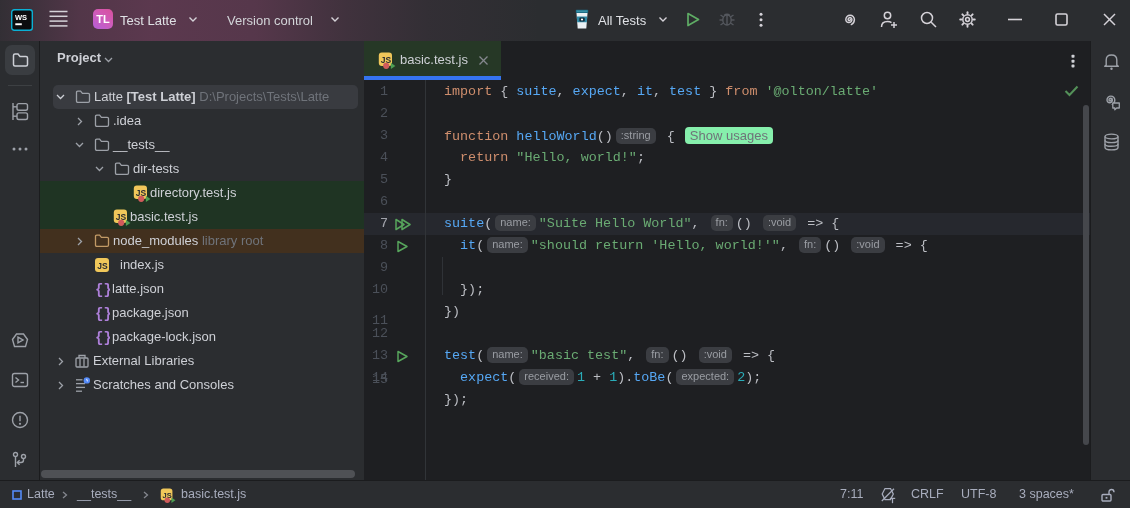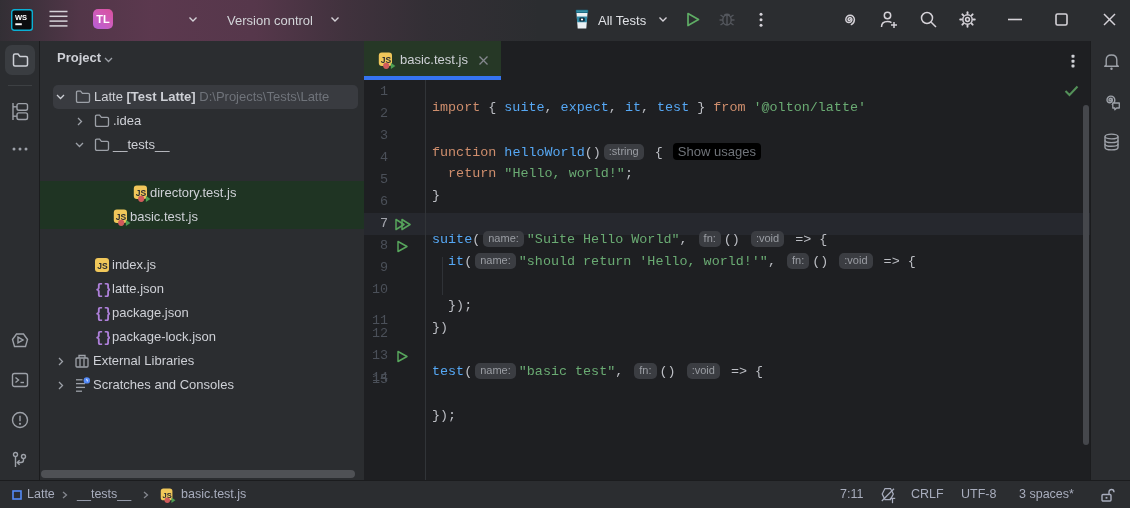--- a/index.html
+++ b/index.html
@@ -18,26 +18,26 @@
   
   #project { left:40px; top:41px; width:324px; height:439px; background:#2b2d30; overflow:hidden; }
   .trow { position:absolute; left:0; width:324px; height:24px; line-height:24px; color:#ced0d6; font-size:13px; white-space:nowrap; }
   .trow .ic { position:absolute; top:4px; }
   .trow .ch { position:absolute; top:4px; }
   .graytx { color:#6f737a; }
   
   #editor { left:364px; top:41px; width:726px; height:439px; background:#1e1f22; overflow:hidden; }
   #tab { position:absolute; left:0; top:0; width:137px; height:39px; background:#263826; }
   #tabline { position:absolute; left:0; top:35px; width:137px; height:4px; background:#3574f0; }
-  .code { position:absolute; left:68px; font-family:"Liberation Mono", monospace; font-size:13.4px; line-height:22px; height:22px; white-space:pre; color:#bcbec4;margin-top:16px; }
+  .code { position:absolute; left:80px; font-family:"Liberation Mono", monospace; font-size:13.4px; line-height:22px; height:22px; white-space:pre; color:#bcbec4; }
   .lnum { position:absolute; left:0px; width:24px; text-align:right; font-family:"Liberation Mono", monospace; font-size:13.4px; line-height:22px; height:22px; color:#4b5059; }
   .k { color:#cf8e6d; } .f { color:#56a8f5; } .s { color:#6aab73; } .n { color:#2aacb8; }
   .chip { display:inline-block; background:#3b3d42; color:#9a9da3; font-family:"Liberation Sans", sans-serif;
      font-size:11px; line-height:15px; height:16px; border-radius:5px; padding:0 5px; margin:0 3px; vertical-align:1px; }
-  .hint { color:#6f7379; font-family:"Liberation Sans", sans-serif; font-size:13px; background:#000000; border-radius:4px; padding:1px 5px; margin-left:10px; }
+  .hint { color:#6f7379; font-family:"Liberation Sans", sans-serif; font-size:13px; background:#86efac; border-radius:4px; padding:1px 5px; margin-left:10px; }
   #curline { position:absolute; left:0; top:172px; width:726px; height:22px; background:#26282e; }
   #gutline { position:absolute; left:61px; top:39px; width:1px; height:400px; background:#313438; }
   #scrollthumb { position:absolute; left:719px; top:64px; width:6px; height:340px; background:#45474c; border-radius:3px; }
   
   #rightstrip { left:1090px; top:41px; width:40px; height:439px; background:#2b2d30; border-left:1px solid #1b1c1e; }
   
   #status { left:0; top:480px; width:1130px; height:28px; background:#2b2d30; border-top:1px solid #1b1c1e;
      color:#a8adbd; font-size:12.5px; line-height:27px; }
   .srow { position:absolute; top:0; height:27px; line-height:27px; }
 </style>
@@ -57,20 +57,21 @@
       <line x1="0.5" y1="1.5" x2="18.5" y2="1.5"></line>
       <line x1="0.5" y1="6.3" x2="18.5" y2="6.3"></line>
       <line x1="0.5" y1="11.1" x2="18.5" y2="11.1"></line>
       <line x1="0.5" y1="15.9" x2="18.5" y2="15.9"></line>
     </g>
   </svg>
 
   <div class="abs" style="left:93px;top:9px;width:20px;height:20px;border-radius:5px;
      background:linear-gradient(35deg,#b45fd8 0%,#cf5cbb 50%,#d9509c 100%);
      color:#fff;font-size:11px;font-weight:bold;text-align:center;line-height:20px;">TL</div>
+  <div class="abs tbtext" style="left:120px;top:0">Test Latte</div>
   <svg class="abs" style="left:188px;top:16px" width="10" height="7" viewBox="0 0 10 7">
     <polyline points="1.5,1.5 5,5 8.5,1.5" fill="none" stroke="#d5d2d8" stroke-width="1.4"></polyline>
   </svg>
   <div class="abs tbtext" style="left:227px;top:0;color:#d2d4d8">Version control</div>
   <svg class="abs" style="left:330px;top:16px" width="10" height="7" viewBox="0 0 10 7">
     <polyline points="1.5,1.5 5,5 8.5,1.5" fill="none" stroke="#d5d2d8" stroke-width="1.4"></polyline>
   </svg>
 
   <svg class="abs" style="left:575px;top:9px" width="14" height="20" viewBox="0 0 14 20">
     <path d="M1.5 4 L12.5 4 L11.3 19.5 L2.7 19.5 Z" fill="#ebf1f4"></path>
@@ -249,44 +250,62 @@
   </div>
   <div class="trow" style="top:92px">
     <svg class="ch" style="left:35px;top:9px" width="9" height="6" viewBox="0 0 9 6">
         <polyline points="1,1 4.5,4.5 8,1" fill="none" stroke="#9da1a8" stroke-width="1.3"></polyline>
       </svg>
     <svg class="ic" style="left:54px" width="16" height="16" viewBox="0 0 16 16">
         <path d="M1.5 3.5 Q1.5 2.2 2.8 2.2 L5.6 2.2 L7.4 4.3 L13.2 4.3 Q14.5 4.3 14.5 5.6 L14.5 12 Q14.5 13.3 13.2 13.3 L2.8 13.3 Q1.5 13.3 1.5 12 Z" fill="none" stroke="#9da1a8" stroke-width="1.3"></path>
       </svg>
     <span style="position:absolute;left:73px">__tests__</span>
   </div>
+  <div class="trow" style="top:116px">
+    <svg class="ch" style="left:55px;top:9px" width="9" height="6" viewBox="0 0 9 6">
+        <polyline points="1,1 4.5,4.5 8,1" fill="none" stroke="#9da1a8" stroke-width="1.3"></polyline>
+      </svg>
+    <svg class="ic" style="left:74px" width="16" height="16" viewBox="0 0 16 16">
+        <path d="M1.5 3.5 Q1.5 2.2 2.8 2.2 L5.6 2.2 L7.4 4.3 L13.2 4.3 Q14.5 4.3 14.5 5.6 L14.5 12 Q14.5 13.3 13.2 13.3 L2.8 13.3 Q1.5 13.3 1.5 12 Z" fill="none" stroke="#9da1a8" stroke-width="1.3"></path>
+      </svg>
+    <span style="position:absolute;left:93px">dir-tests</span>
+  </div>
   <div class="trow" style="top:140px;background:#1f3423">
     <svg class="ic" style="left:93px" width="18" height="17" viewBox="0 0 18 17">
       <rect x="0.8" y="0.5" width="13.2" height="13.5" rx="3" fill="#f0c75a"></rect>
       <text x="2.8" y="11" font-size="8.5" font-weight="bold" font-family="Liberation Sans" fill="#2b2d30">JS</text>
       <circle cx="8.2" cy="13.8" r="3.1" fill="#d05b5b"></circle>
       <path d="M12.9 10.8 L17.4 13.9 L12.9 17 Z" fill="#4d9e53"></path>
     </svg>
     <span style="position:absolute;left:110px">directory.test.js</span>
   </div>
   <div class="trow" style="top:164px;background:#1f3423">
     <svg class="ic" style="left:73px" width="18" height="17" viewBox="0 0 18 17">
       <rect x="0.8" y="0.5" width="13.2" height="13.5" rx="3" fill="#f0c75a"></rect>
       <text x="2.8" y="11" font-size="8.5" font-weight="bold" font-family="Liberation Sans" fill="#2b2d30">JS</text>
       <circle cx="8.2" cy="13.8" r="3.1" fill="#d05b5b"></circle>
       <path d="M12.9 10.8 L17.4 13.9 L12.9 17 Z" fill="#4d9e53"></path>
     </svg>
     <span style="position:absolute;left:90px">basic.test.js</span>
   </div>
+  <div class="trow" style="top:188px;background:#42301e">
+    <svg class="ch" style="left:37px;top:8px" width="6" height="9" viewBox="0 0 6 9">
+        <polyline points="1,1 4.5,4.5 1,8" fill="none" stroke="#9da1a8" stroke-width="1.3"></polyline>
+      </svg>
+    <svg class="ic" style="left:54px" width="16" height="16" viewBox="0 0 16 16">
+        <path d="M1.5 3.5 Q1.5 2.2 2.8 2.2 L5.6 2.2 L7.4 4.3 L13.2 4.3 Q14.5 4.3 14.5 5.6 L14.5 12 Q14.5 13.3 13.2 13.3 L2.8 13.3 Q1.5 13.3 1.5 12 Z" fill="none" stroke="#c29a66" stroke-width="1.3"></path>
+      </svg>
+    <span style="position:absolute;left:73px">node_modules <span class="graytx">library root</span></span>
+  </div>
   <div class="trow" style="top:212px">
     <svg class="ic" style="left:54px" width="16" height="16" viewBox="0 0 16 16">
       <rect x="1" y="1" width="14" height="14" rx="3" fill="#f0c75a"></rect>
       <text x="3.2" y="11.5" font-size="8.5" font-weight="bold" font-family="Liberation Sans" fill="#2b2d30">JS</text>
     </svg>
-    <span style="position:absolute;left:72px">index.js</span>
+    <span style="position:absolute;left:80px">index.js</span>
   </div>
   <div class="trow" style="top:236px">
     <svg class="ic" style="left:54px" width="16" height="16">
         <text x="1" y="13" font-size="14" font-weight="bold" font-family="Liberation Mono" fill="#ad7fd8">{}</text>
       </svg>
     <span style="position:absolute;left:72px">latte.json</span>
   </div>
   <div class="trow" style="top:260px">
     <svg class="ic" style="left:54px" width="16" height="16">
         <text x="1" y="13" font-size="14" font-weight="bold" font-family="Liberation Mono" fill="#ad7fd8">{}</text>
@@ -382,20 +401,21 @@
 
   <div class="code" style="top:40px"><span class="k">import</span> { <span class="f">suite</span>, <span class="f">expect</span>, <span class="f">it</span>, <span class="f">test</span> } <span class="k">from</span> <span class="s">'@olton/latte'</span></div>
   <div class="code" style="top:84px"><span class="k">function</span> <span class="f">helloWorld</span>()<span class="chip">:string</span> {<span class="hint">Show usages</span></div>
   <div class="code" style="top:106px">  <span class="k">return</span> <span class="s">"Hello, world!"</span>;</div>
   <div class="code" style="top:128px">}</div>
   <div class="code" style="top:172px"><span class="f">suite</span>(<span class="chip">name:</span><span class="s">"Suite Hello World"</span>, <span class="chip">fn:</span>() <span class="chip">:void</span> =&gt; {</div>
   <div class="code" style="top:194px">  <span class="f">it</span>(<span class="chip">name:</span><span class="s">"should return 'Hello, world!'"</span>, <span class="chip">fn:</span>() <span class="chip">:void</span> =&gt; {</div>
   <div class="code" style="top:238px">  });</div>
   <div class="code" style="top:260px">})</div>
   <div class="code" style="top:304px"><span class="f">test</span>(<span class="chip">name:</span><span class="s">"basic test"</span>, <span class="chip">fn:</span>() <span class="chip">:void</span> =&gt; {</div>
+  <div class="code" style="top:326px">  <span class="f">expect</span>(<span class="chip">received:</span><span class="n">1</span> + <span class="n">1</span>).<span class="f">toBe</span>(<span class="chip">expected:</span><span class="n">2</span>);</div>
   <div class="code" style="top:348px">});</div>
   <div id="scrollthumb"></div>
   <svg class="abs" style="left:700px;top:44px" width="15" height="12" viewBox="0 0 15 12">
     <polyline points="1.5,6 5.5,10 13.5,1.5" fill="none" stroke="#549159" stroke-width="2"></polyline>
   </svg>
   <svg class="abs" style="left:706px;top:13px" width="6" height="14" viewBox="0 0 6 14">
     <g fill="#cfd1d6">
         <rect x="1.5" y="0.8" width="3" height="3" rx="0.8"></rect>
         <rect x="1.5" y="5.7" width="3" height="3" rx="0.8"></rect>
         <rect x="1.5" y="10.6" width="3" height="3" rx="0.8"></rect>

